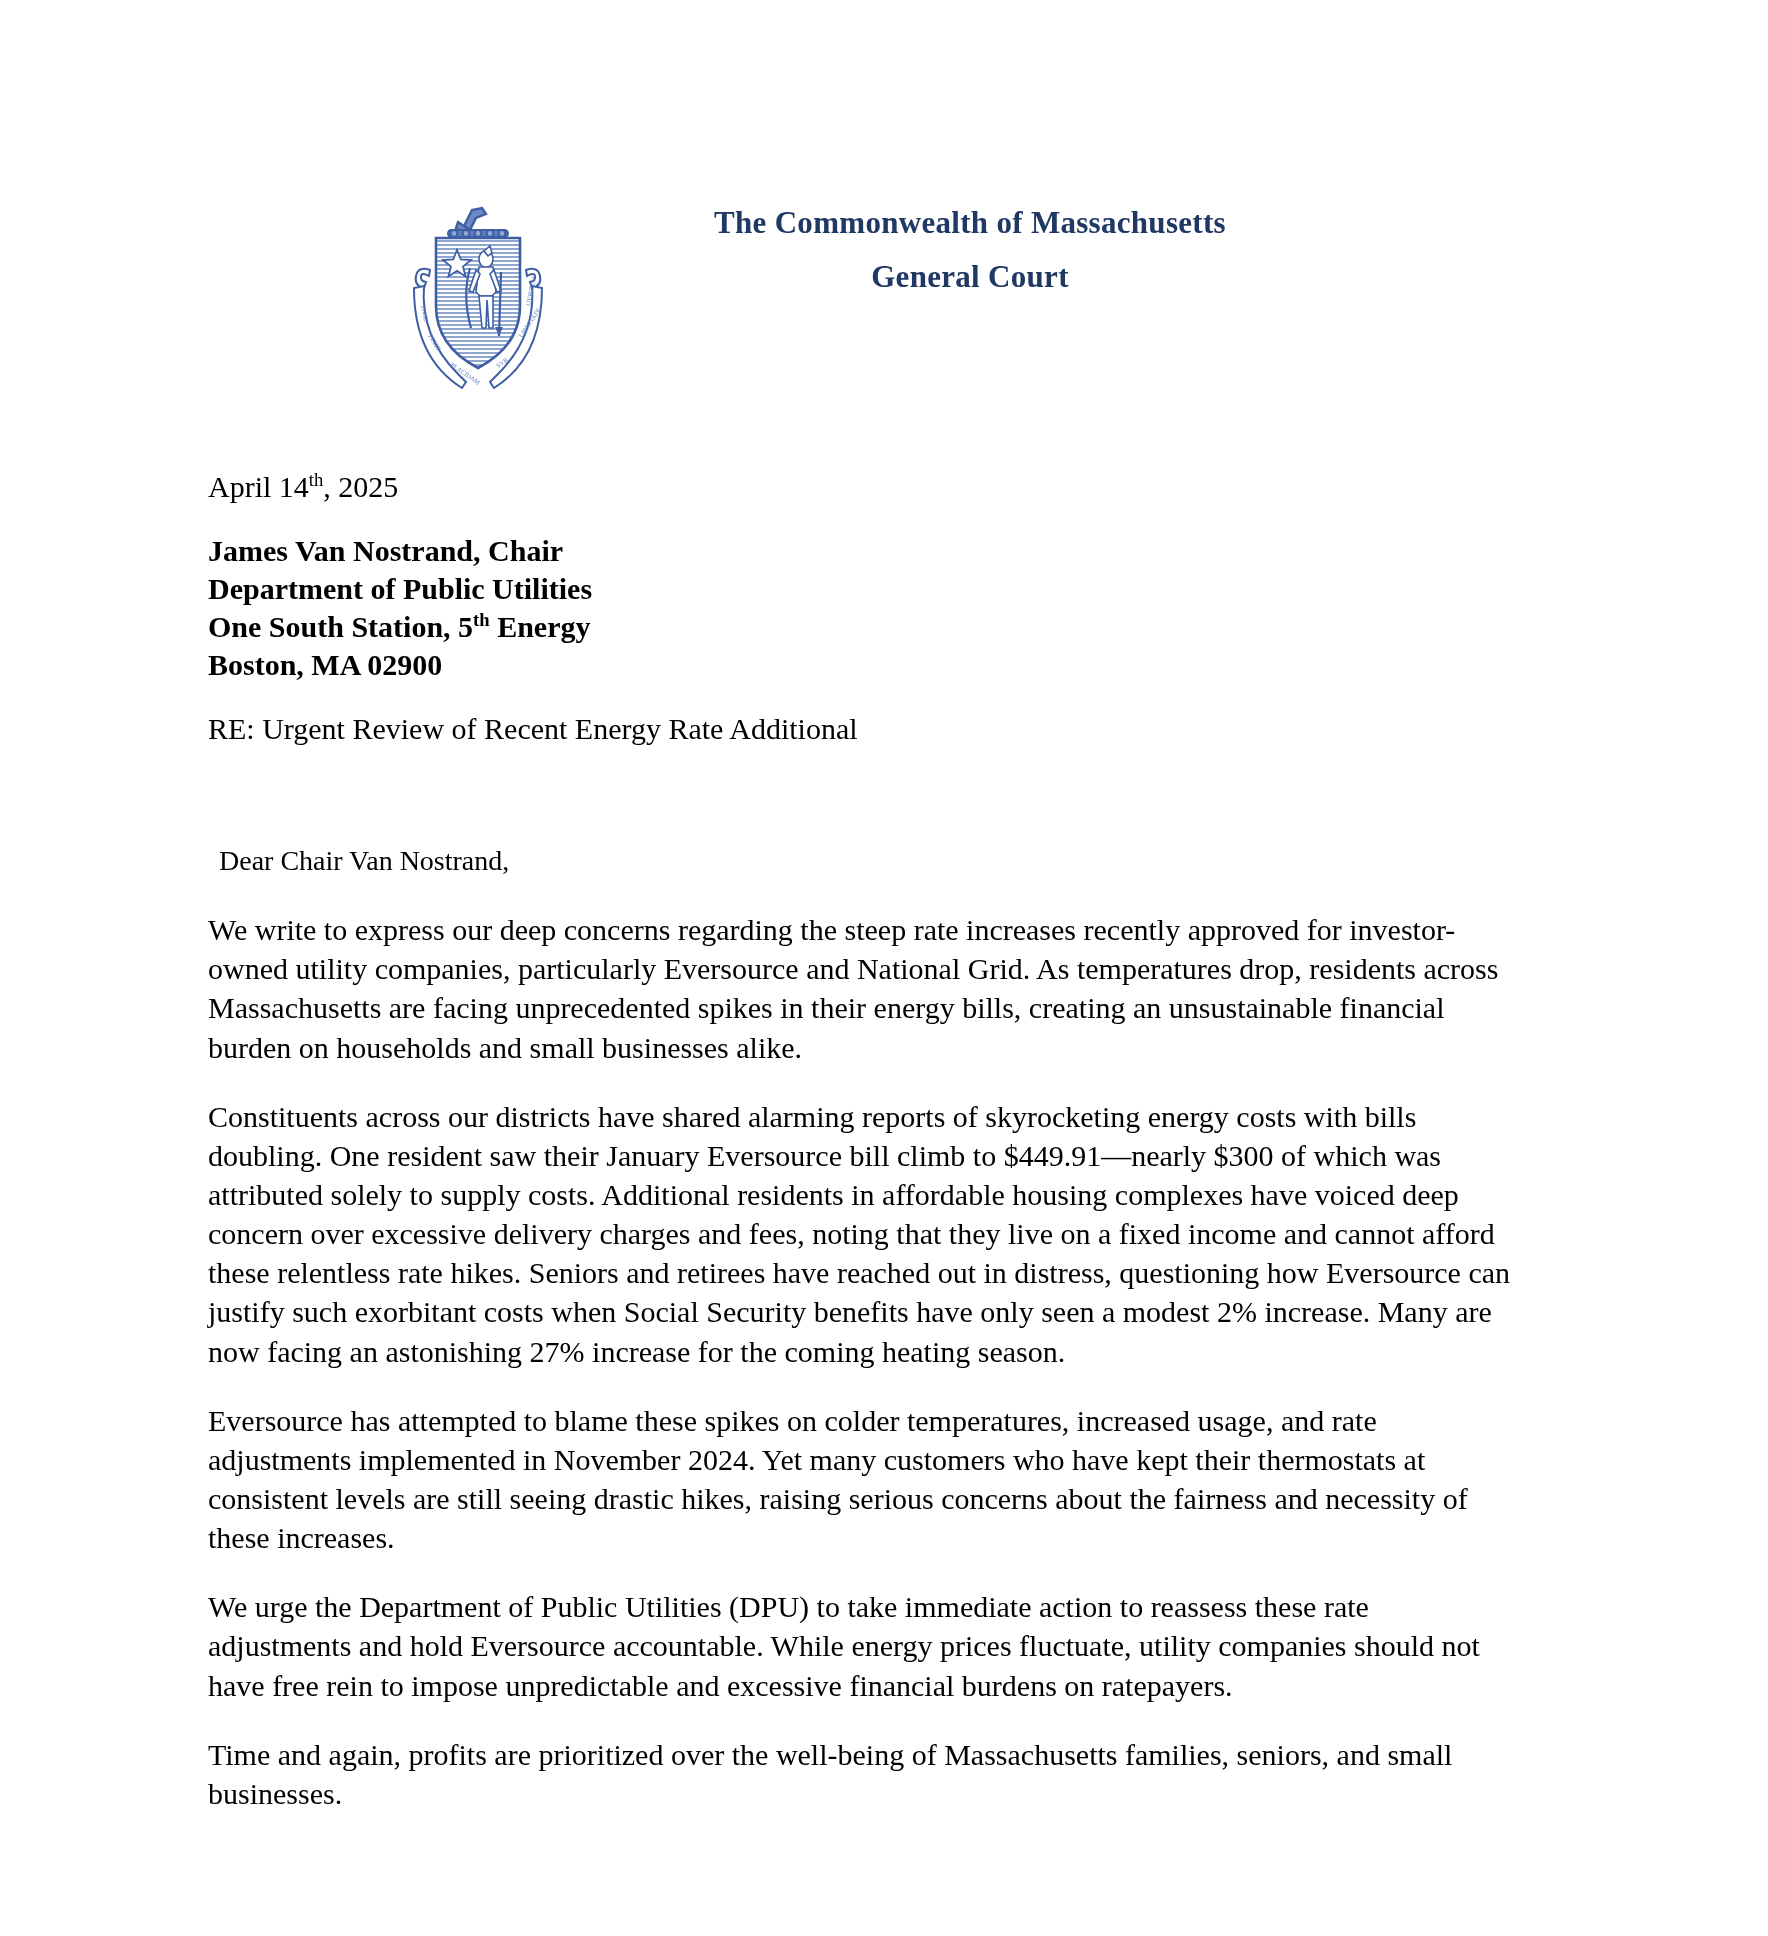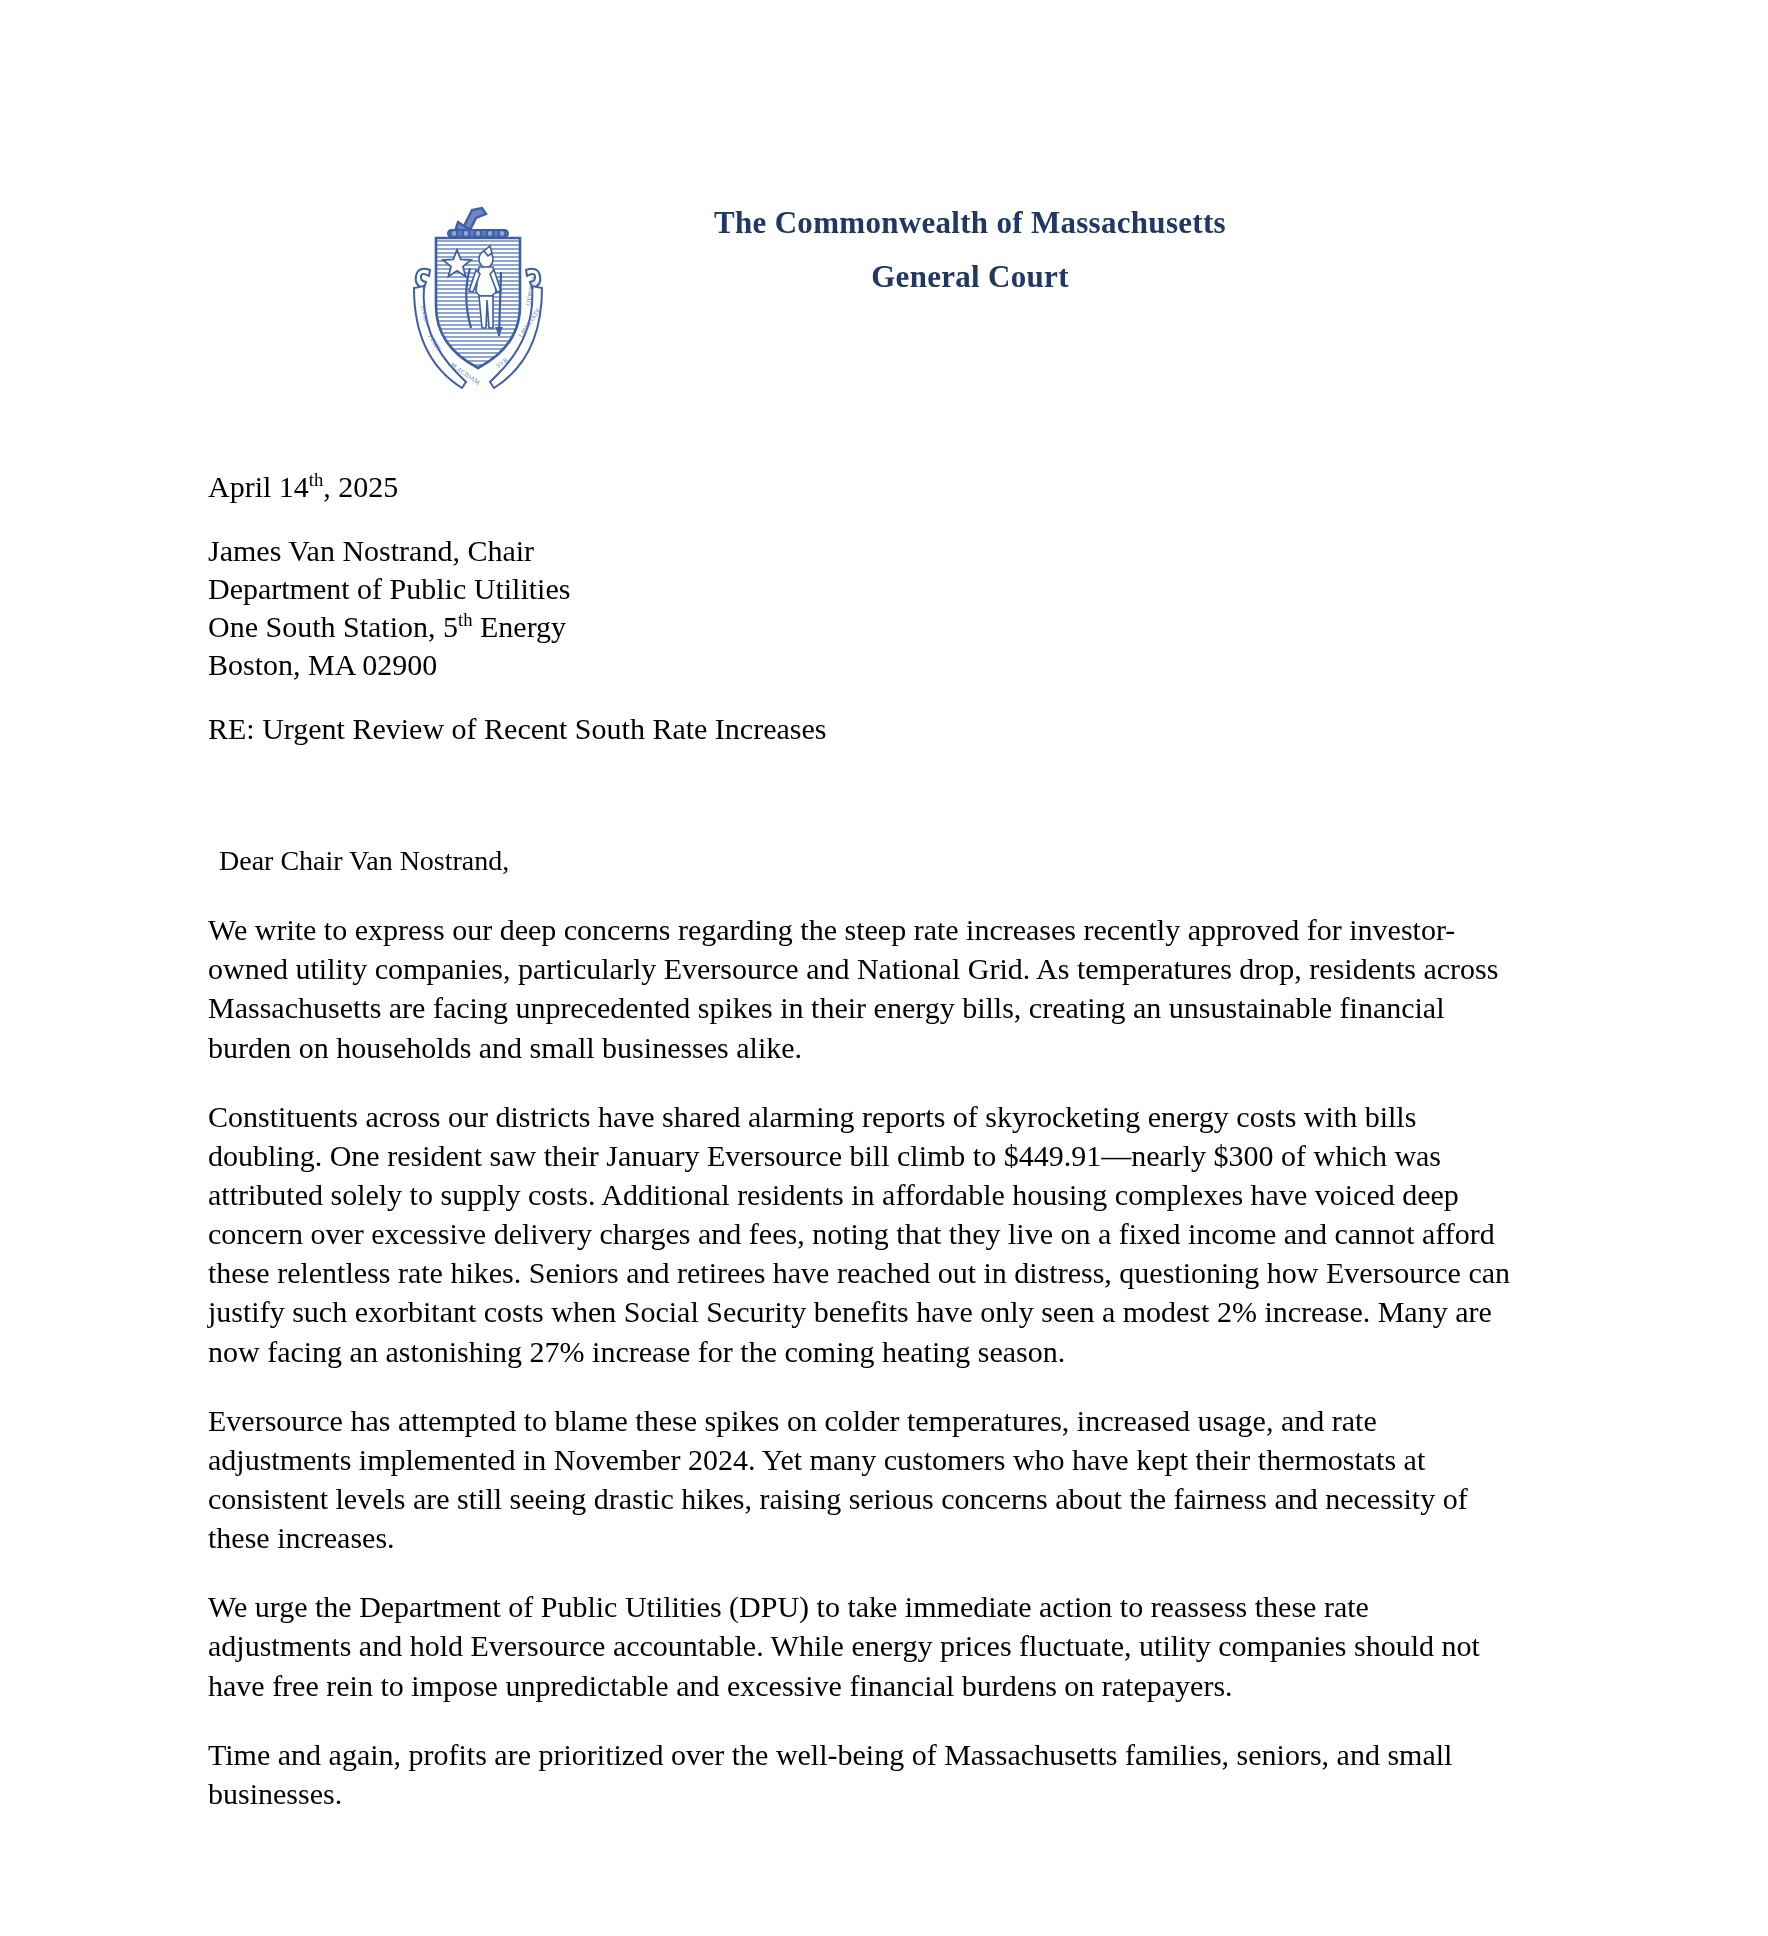--- a/index.html
+++ b/index.html
@@ -81,20 +81,21 @@
   }
   .date-line sup,
   .addr-line sup {
     font-size: 0.62em;
     vertical-align: super;
     line-height: 0;
   }
 
   .address-block {
     margin: 0 0 26px 0;
+    font-weight: bold;
   }
   .addr-line {
     font-size: 30px;
     line-height: 1.27;
     margin: 0;
   }
 
   .re-line {
     font-size: 30px;
     line-height: 1.27;
@@ -195,21 +196,21 @@
 
     <p class="date-line"><span>April 14</span><sup>th</sup><span>, 2025</span></p>
 
     <div class="address-block">
       <p class="addr-line">James Van Nostrand, Chair</p>
       <p class="addr-line">Department of Public Utilities</p>
       <p class="addr-line"><span>One South Station, 5</span><sup>th</sup><span> Energy</span></p>
       <p class="addr-line">Boston, MA 02900</p>
     </div>
 
-    <p class="re-line">RE: Urgent Review of Recent South Rate Increases</p>
+    <p class="re-line">RE: Urgent Review of Recent Energy Rate Additional</p>
 
     <p class="salutation">Dear Chair Van Nostrand,</p>
 
     <p class="para">We write to express our deep concerns regarding the steep rate increases recently approved for investor-owned utility companies, particularly Eversource and National Grid. As temperatures drop, residents across Massachusetts are facing unprecedented spikes in their energy bills, creating an unsustainable financial burden on households and small businesses alike.</p>
     <p class="para">Constituents across our districts have shared alarming reports of skyrocketing energy costs with bills doubling. One resident saw their January Eversource bill climb to $449.91—nearly $300 of which was attributed solely to supply costs. Additional residents in affordable housing complexes have voiced deep concern over excessive delivery charges and fees, noting that they live on a fixed income and cannot afford these relentless rate hikes. Seniors and retirees have reached out in distress, questioning how Eversource can justify such exorbitant costs when Social Security benefits have only seen a modest 2% increase. Many are now facing an astonishing 27% increase for the coming heating season.</p>
     <p class="para">Eversource has attempted to blame these spikes on colder temperatures, increased usage, and rate adjustments implemented in November 2024. Yet many customers who have kept their thermostats at consistent levels are still seeing drastic hikes, raising serious concerns about the fairness and necessity of these increases.</p>
     <p class="para">We urge the Department of Public Utilities (DPU) to take immediate action to reassess these rate adjustments and hold Eversource accountable. While energy prices fluctuate, utility companies should not have free rein to impose unpredictable and excessive financial burdens on ratepayers.</p>
     <p class="para">Time and again, profits are prioritized over the well-being of Massachusetts families, seniors, and small businesses.</p>
 
   </div>

